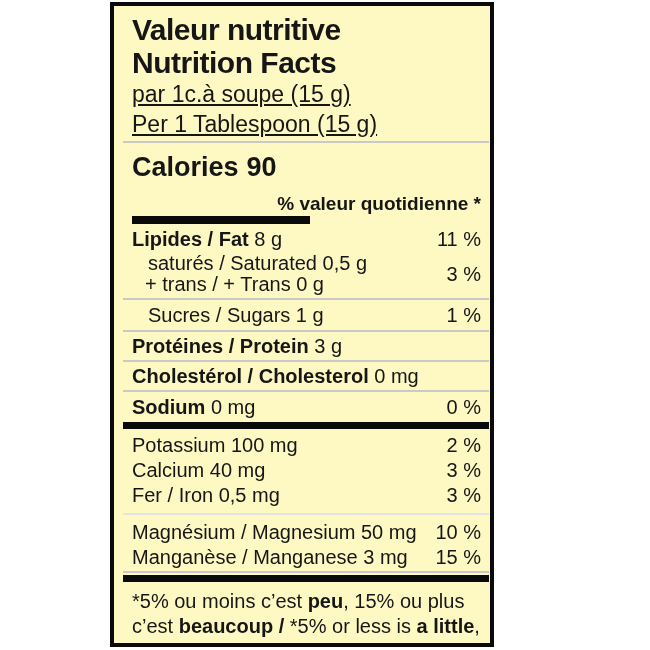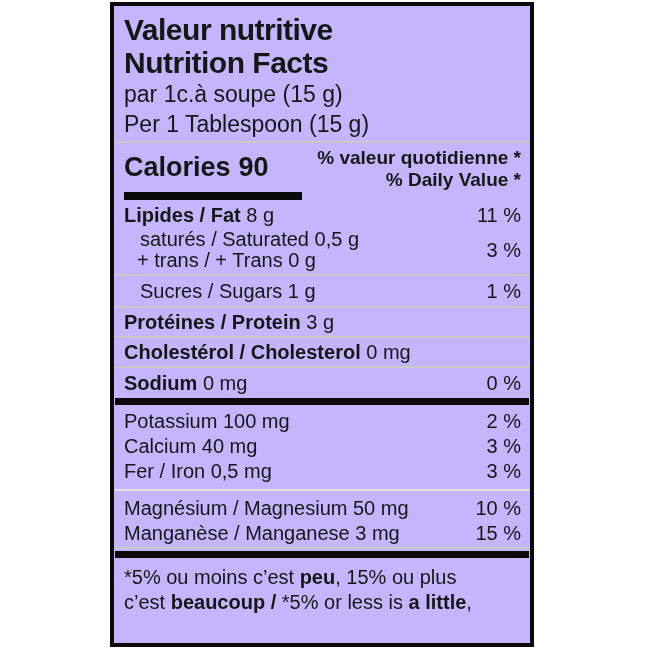--- a/index.html
+++ b/index.html
@@ -8,40 +8,42 @@
     width: 650px;
     height: 650px;
     background: #ffffff;
     font-family: "Liberation Sans", sans-serif;
     color: #161616;
   }
   .label-box {
     position: absolute;
     left: 110px;
     top: 2px;
-    width: 424px;
+    width: 384px;
     height: 645px;
     box-sizing: border-box;
     border: 4px solid #0a0a0a;
-    background: #c4b5fd;
+    background: #fef9c3;
     overflow: hidden;
+    padding-left: 8px;
   }
   .inner { padding-top: 7px; }
 
   .title {
     font-size: 30px;
     font-weight: bold;
     line-height: 33px;
     padding: 0 10px;
     letter-spacing: -0.5px;
   }
   .serving {
     font-size: 23px;
     line-height: 30px;
     padding: 0 10px;
+    text-decoration: underline;
   }
 
   .sep {
     height: 2px;
     background: #c9c9c9;
     margin: 2px 1px 3px 1px;
   }
   .sep.faint { background: #e3e3e3; margin: 5px 1px 5px 1px; }
   .sep.thick {
     height: 7px;
@@ -62,20 +64,21 @@
     padding-top: 5px;
     white-space: nowrap;
   }
   .calories .val { margin-left: 8px; }
   .dv-header {
     text-align: right;
     font-size: 19px;
     font-weight: bold;
     line-height: 22px;
     white-space: nowrap;
+    margin-top: 46px;
   }
   .bar-short {
     height: 8px;
     background: #0a0a0a;
     width: 178px;
     margin: 1px 0 3px 10px;
   }
 
   .nrow {
     display: flex;
@@ -108,21 +111,20 @@
     <div class="serving">Per 1 Tablespoon (15 g)</div>
 
     <div class="sep"></div>
 
     <div class="calories-row">
       <div class="calories">
         <span>Calories</span><span class="val">90</span>
       </div>
       <div class="dv-header">
         <div>% valeur quotidienne *</div>
-        <div>% Daily Value *</div>
       </div>
     </div>
 
     <div class="bar-short"></div>
 
     <div id="nutrient-rows">
         <div class="nrow">
           <div>
             <div class="nline indent-0"><span class="b">Lipides / Fat</span><span> 8 g</span></div>
           </div>

